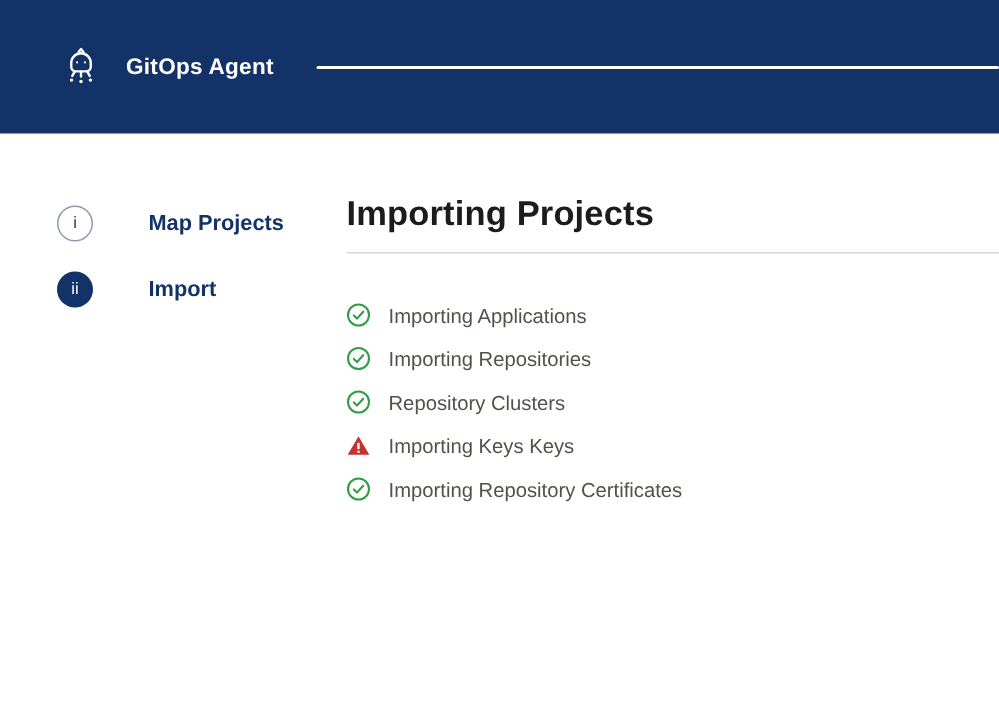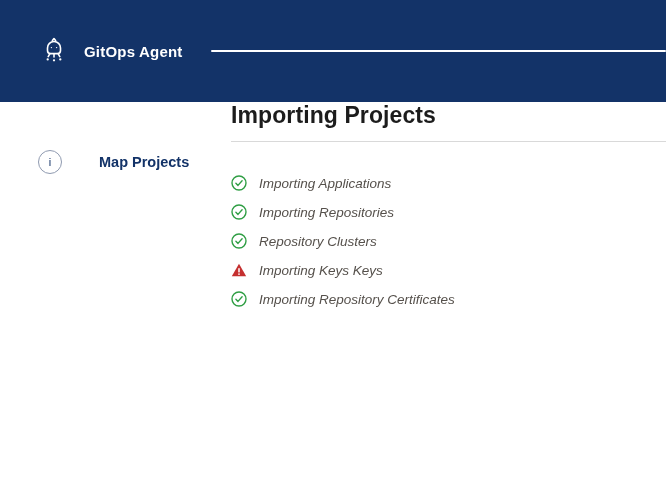--- a/index.html
+++ b/index.html
@@ -7,21 +7,21 @@
   body {
     width: 666px;
     height: 483px;
     font-family: "Liberation Sans", sans-serif;
     overflow: hidden;
     position: relative;
   }
 
   
   .header {
-    height: 102px;
+    height: 89px;
     background: var(--navy, #133368);
     display: flex;
     align-items: center;
     padding-left: 38px;
   }
   .logo {
     width: 32px;
     height: 32px;
     display: inline-flex;
     align-items: center;
@@ -83,20 +83,21 @@
   .step-label {
     color: var(--navy, #133368);
     font-size: 14.5px;
     font-weight: 700;
     margin-left: 20px;
   }
 
   
   .main {
     flex: 1;
+    padding-top: 40px;
     min-width: 0;
   }
   .page-title {
     font-size: 23px;
     font-weight: 700;
     color: #1c1c1c;
     letter-spacing: 0.1px;
     margin-bottom: 12px;
   }
   .title-rule {
@@ -122,21 +123,20 @@
     flex: 0 0 auto;
   }
   .status-icon svg { display: block; }
   .icon-success { color: var(--success, #2f9e44); }
   .icon-error   { color: var(--error, #c53030); }
   .import-item[data-status="success"] .icon-success { display: inline-block; }
   .import-item[data-status="error"]   .icon-error   { display: inline-block; }
   .item-label {
     font-size: 13.5px;
     color: #55504b;
-    font-style: italic;
   }
 </style>
 </head>
 <body>
 
 <header class="header">
   <span class="logo">
     <svg viewBox="0 0 32 32" width="32" height="32" fill="none" stroke="#ffffff" stroke-width="1.6" stroke-linecap="round" stroke-linejoin="round" aria-hidden="true">
       <path d="M14.4 5.6 L16 3.6 L17.6 5.6"></path>
       <path d="M9.5 15.5 v-2.5 a6.5 6.5 0 0 1 13 0 v2.5 c0 1.9 -1.4 3.1 -3.2 3.1 h-6.6 c-1.8 0 -3.2 -1.2 -3.2 -3.1 z"></path>
@@ -154,20 +154,24 @@
   <div class="header-line"></div>
 </header>
 
 <div class="content">
 
   <nav class="stepper">
     <div class="step">
       <span class="step-badge outline">i</span>
       <span class="step-label">Map Projects</span>
     </div>
+    <div class="step">
+      <span class="step-badge filled">ii</span>
+      <span class="step-label">Import</span>
+    </div>
   </nav>
 
   <main class="main">
     <h1 class="page-title">Importing Projects</h1>
     <div class="title-rule"></div>
 
     <ul class="import-list">
 
       <li class="import-item" data-status="success">
         <span class="status-icon icon-success">

